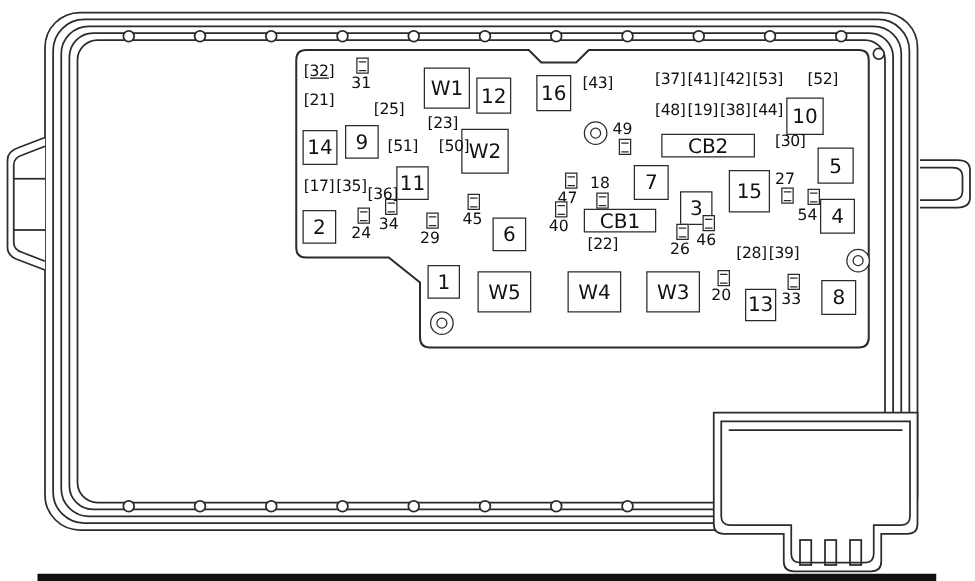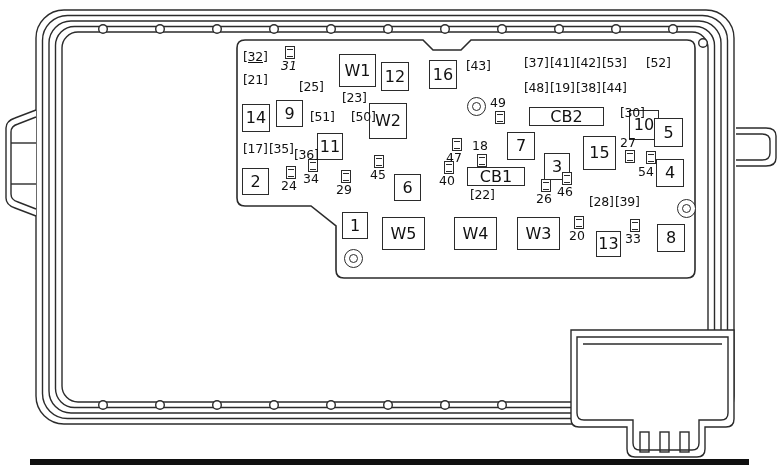--- a/index.html
+++ b/index.html
@@ -87,42 +87,42 @@
         <circle cx="502" cy="405" r="4.3"></circle>
     </g>
 
     <path fill="#ffffff" stroke-width="1.6" d="M 247,40 H 423 L 433,50 H 461 L 471,40 H 687 Q 695,40 695,48 V 270 Q 695,278 687,278 H 344 Q 336,278 336,270 V 226 L 311,206 H 245 Q 237,206 237,198 V 48 Q 237,40 245,40 Z"></path>
   </svg>
 
   <div id="component-layer">
       <div class="slot" style="left: 339px; top: 54px; width: 37px; height: 33px;">W1</div>
       <div class="slot" style="left: 381px; top: 62px; width: 28px; height: 29px;">12</div>
       <div class="slot" style="left: 429px; top: 60px; width: 28px; height: 29px;">16</div>
-      <div class="slot" style="left: 629px; top: 78px; width: 30px; height: 30px; margin-top: 32px;">10</div>
+      <div class="slot" style="left: 629px; top: 78px; width: 30px; height: 30px;">10</div>
       <div class="slot" style="left: 276px; top: 100px; width: 27px; height: 27px;">9</div>
       <div class="slot" style="left: 242px; top: 104px; width: 28px; height: 28px;">14</div>
       <div class="slot" style="left: 369px; top: 103px; width: 38px; height: 36px;">W2</div>
       <div class="slot" style="left: 529px; top: 107px; width: 75px; height: 19px;">CB2</div>
       <div class="slot" style="left: 654px; top: 118px; width: 29px; height: 29px;">5</div>
       <div class="slot" style="left: 317px; top: 133px; width: 26px; height: 27px;">11</div>
       <div class="slot" style="left: 507px; top: 132px; width: 28px; height: 28px;">7</div>
       <div class="slot" style="left: 583px; top: 136px; width: 33px; height: 34px;">15</div>
       <div class="slot" style="left: 544px; top: 153px; width: 26px; height: 27px;">3</div>
       <div class="slot" style="left: 656px; top: 159px; width: 28px; height: 28px;">4</div>
       <div class="slot" style="left: 467px; top: 167px; width: 58px; height: 19px;">CB1</div>
       <div class="slot" style="left: 242px; top: 168px; width: 27px; height: 27px;">2</div>
       <div class="slot" style="left: 394px; top: 174px; width: 27px; height: 27px;">6</div>
       <div class="slot" style="left: 342px; top: 212px; width: 26px; height: 27px;">1</div>
       <div class="slot" style="left: 382px; top: 217px; width: 43px; height: 33px;">W5</div>
       <div class="slot" style="left: 454px; top: 217px; width: 43px; height: 33px;">W4</div>
       <div class="slot" style="left: 517px; top: 217px; width: 43px; height: 33px;">W3</div>
       <div class="slot" style="left: 596px; top: 231px; width: 25px; height: 26px;">13</div>
       <div class="slot" style="left: 657px; top: 224px; width: 28px; height: 28px;">8</div>
       <div class="fuse-sym" style="left: 285px; top: 46px;"></div>
-      <div class="fuse-label" style="left: 281px; top: 59px; font-style: italic;">31</div>
+      <div class="fuse-label" style="left: 281px; top: 59px;">31</div>
       <div class="fuse-sym" style="left: 495px; top: 111px;"></div>
       <div class="fuse-label" style="left: 490px; top: 96px;">49</div>
       <div class="fuse-sym" style="left: 374px; top: 155px;"></div>
       <div class="fuse-label" style="left: 370px; top: 168px;">45</div>
       <div class="fuse-sym" style="left: 477px; top: 154px;"></div>
       <div class="fuse-label" style="left: 472px; top: 139px;">18</div>
       <div class="fuse-sym" style="left: 452px; top: 138px;"></div>
       <div class="fuse-label" style="left: 446px; top: 151px;">47</div>
       <div class="fuse-sym" style="left: 444px; top: 161px;"></div>
       <div class="fuse-label" style="left: 439px; top: 174px;">40</div>

